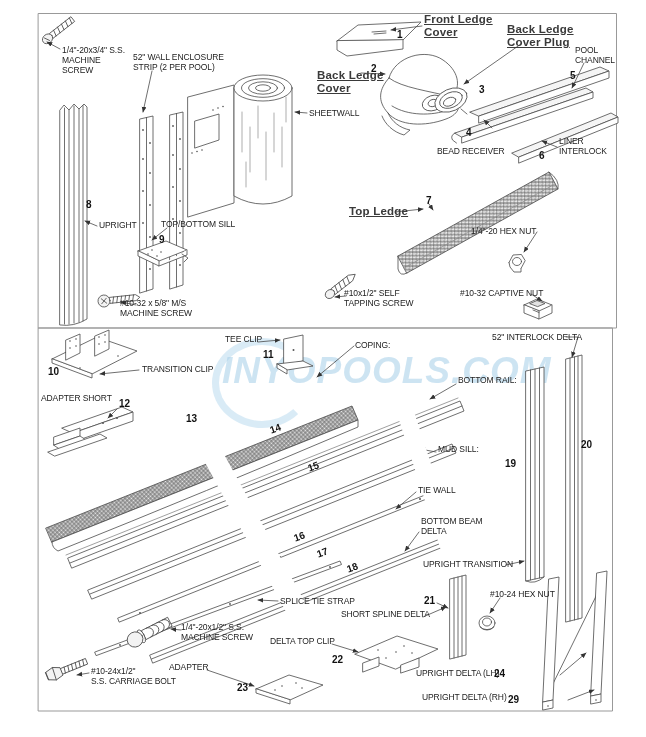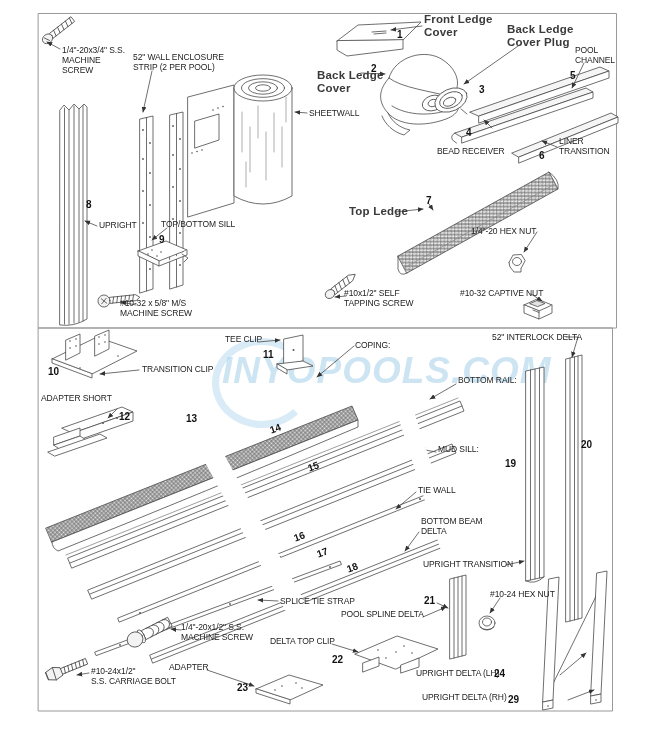--- a/index.html
+++ b/index.html
@@ -7,21 +7,21 @@
     position:relative; width:646px; height:737px;
     background:#fff; overflow:hidden;
     font-family:"Liberation Sans", sans-serif;
   }
   .lbl {
     position:absolute; font:8.5px/1.2 "Liberation Sans", sans-serif;
     color:#222; white-space:pre-line; letter-spacing:-0.1px; z-index:5;
   }
   .lbl.big {
     font:bold 11.5px/1.12 "Liberation Sans", sans-serif;
-    color:#3a3a3a; letter-spacing:0.2px;
+    color:#3a3a3a; letter-spacing:0.2px;text-decoration:underline;
   }
   .num {
     position:absolute; font:bold 10px/1 "Liberation Sans", sans-serif;
     color:#111; z-index:6;
   }
   .num.rot { transform:rotate(-20deg); }
   .watermark {
     position:absolute; left:222px; top:352px; z-index:1;
     font:bold italic 37px/1 "Liberation Sans", sans-serif;
     color:rgba(164,206,231,0.55); letter-spacing:1px; white-space:nowrap;
@@ -459,21 +459,21 @@
 Cover</div>
   <div class="lbl big" style="left:317px;top:69px">Back Ledge
 Cover</div>
   <div class="lbl big" style="left:507px;top:23px">Back Ledge
 Cover Plug</div>
   <div class="lbl" style="left:575px;top:45px">POOL
 CHANNEL</div>
   <div class="lbl" style="left:309px;top:108px">SHEETWALL</div>
   <div class="lbl" style="left:437px;top:146px">BEAD RECEIVER</div>
   <div class="lbl" style="left:559px;top:136px">LINER
-TRANSITION</div>
+INTERLOCK</div>
   <div class="lbl big" style="left:349px;top:205px">Top Ledge</div>
   <div class="lbl" style="left:471px;top:226px">1/4"-20 HEX NUT</div>
   <div class="lbl" style="left:99px;top:220px">UPRIGHT</div>
   <div class="lbl" style="left:161px;top:219px">TOP/BOTTOM SILL</div>
   <div class="lbl" style="left:120px;top:298px">#10-32 x 5/8" M/S
 MACHINE SCREW</div>
   <div class="lbl" style="left:344px;top:288px">#10x1/2" SELF
 TAPPING SCREW</div>
   <div class="lbl" style="left:460px;top:288px">#10-32 CAPTIVE NUT</div>
 
@@ -482,21 +482,21 @@
   <div class="lbl" style="left:355px;top:340px">COPING:</div>
   <div class="lbl" style="left:492px;top:332px">52" INTERLOCK DELTA</div>
   <div class="lbl" style="left:41px;top:393px">ADAPTER SHORT</div>
   <div class="lbl" style="left:458px;top:375px">BOTTOM RAIL:</div>
   <div class="lbl" style="left:438px;top:444px">MUD SILL:</div>
   <div class="lbl" style="left:418px;top:485px">TIE WALL</div>
   <div class="lbl" style="left:421px;top:516px">BOTTOM BEAM
 DELTA</div>
   <div class="lbl" style="left:423px;top:559px">UPRIGHT TRANSITION</div>
   <div class="lbl" style="left:280px;top:596px">SPLICE TIE STRAP</div>
-  <div class="lbl" style="left:341px;top:609px">POOL SPLINE DELTA</div>
+  <div class="lbl" style="left:341px;top:609px">SHORT SPLINE DELTA</div>
   <div class="lbl" style="left:490px;top:589px">#10-24 HEX NUT</div>
   <div class="lbl" style="left:181px;top:622px">1/4"-20x1/2" S.S.
 MACHINE SCREW</div>
   <div class="lbl" style="left:270px;top:636px">DELTA TOP CLIP</div>
   <div class="lbl" style="left:91px;top:666px">#10-24x1/2"
 S.S. CARRIAGE BOLT</div>
   <div class="lbl" style="left:169px;top:662px">ADAPTER</div>
   <div class="lbl" style="left:416px;top:668px">UPRIGHT DELTA (LH)</div>
   <div class="lbl" style="left:422px;top:692px">UPRIGHT DELTA (RH)</div>
 
@@ -504,21 +504,21 @@
   <div class="num" style="left:371px;top:64px">2</div>
   <div class="num" style="left:479px;top:85px">3</div>
   <div class="num" style="left:466px;top:128px">4</div>
   <div class="num" style="left:570px;top:71px">5</div>
   <div class="num" style="left:539px;top:151px">6</div>
   <div class="num" style="left:426px;top:196px">7</div>
   <div class="num" style="left:86px;top:200px">8</div>
   <div class="num" style="left:159px;top:235px">9</div>
   <div class="num" style="left:48px;top:367px">10</div>
   <div class="num" style="left:263px;top:350px">11</div>
-  <div class="num" style="left:119px;top:412px">12</div>
+  <div class="num" style="left:119px;top:399px">12</div>
   <div class="num" style="left:186px;top:414px">13</div>
   <div class="num rot" style="left:270px;top:424px">14</div>
   <div class="num rot" style="left:308px;top:462px">15</div>
   <div class="num rot" style="left:294px;top:532px">16</div>
   <div class="num rot" style="left:317px;top:548px">17</div>
   <div class="num rot" style="left:347px;top:563px">18</div>
   <div class="num" style="left:505px;top:459px">19</div>
   <div class="num" style="left:581px;top:440px">20</div>
   <div class="num" style="left:424px;top:596px">21</div>
   <div class="num" style="left:332px;top:655px">22</div>

